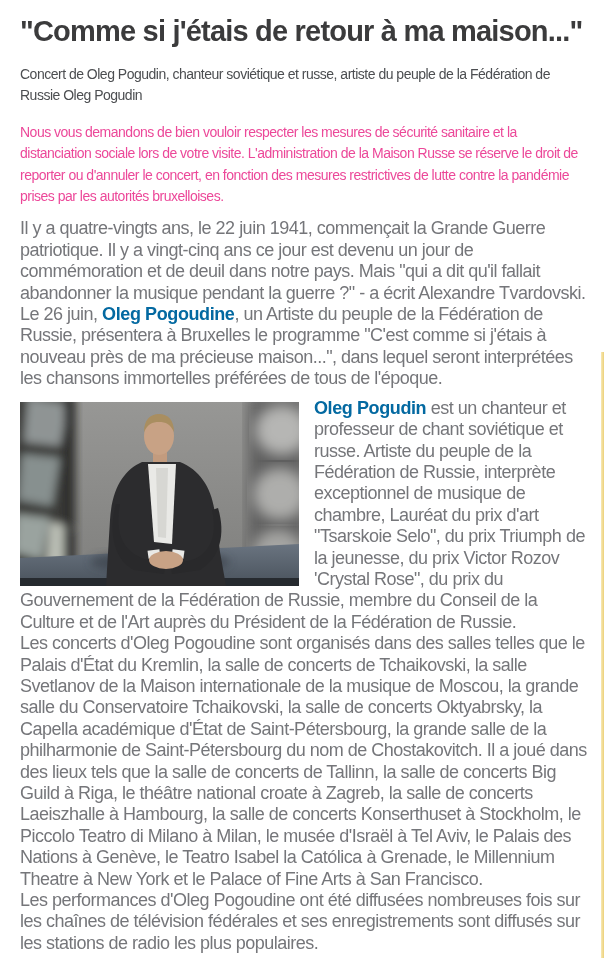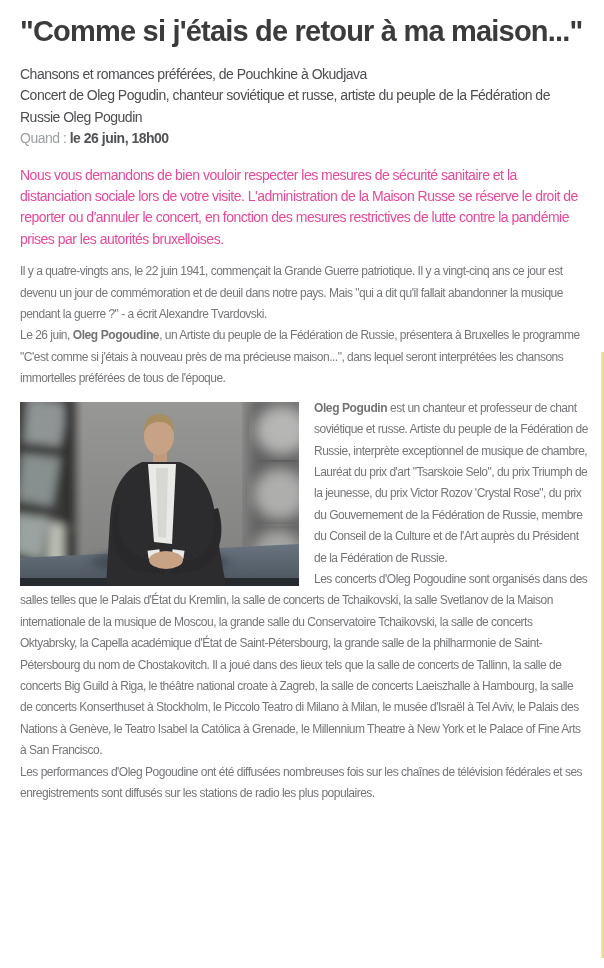--- a/index.html
+++ b/index.html
@@ -23,24 +23,24 @@
   .meta .lbl { color:#9ba0a4; font-weight:400; }
   .meta .val { color:#4f5256; font-weight:700; }
 
   .alert {
     margin:15px 0 11px 0;
     font-size:14px; line-height:21.4px; letter-spacing:-0.5px;
     color:#ec4899;
   }
 
   p.rich {
-    font-size:12px; line-height:21.4px; letter-spacing:-0.5px;
+    font-size:18px; line-height:21.4px; letter-spacing:-0.5px;
     color:#75767a; white-space:pre-line; margin:0;
   }
-  p.rich .b { font-weight:700; color:#737373; letter-spacing:-0.4px; }
+  p.rich .b { font-weight:700; color:#0369a1; letter-spacing:-0.4px; }
   #paragraph-history { margin-bottom:5px; }
 
   .photo-block { margin-top:8px; }
   .photo {
     float:left; width:279px; height:184px;
     margin:4px 15px 4px 0; background:#8d8d8d; overflow:hidden;
   }
   .photo svg { display:block; }
 
   .scroll-accent {
@@ -49,23 +49,21 @@
   }
 </style>
 </head>
 <body>
 
 <div class="page">
 
   <h1 class="title">"Comme si j'étais de retour à ma maison..."</h1>
 
   <div class="meta">
-    <p>Chansons et romances préférées, de Pouchkine à Okudjava</p>
     <p>Concert de Oleg Pogudin, chanteur soviétique et russe, artiste du peuple de la Fédération de Russie Oleg Pogudin</p>
-    <p><span class="lbl">Quand :</span> <span class="val">le 26 juin, 18h00</span></p>
   </div>
 
   <p class="alert">Nous vous demandons de bien vouloir respecter les mesures de sécurité sanitaire et la distanciation sociale lors de votre visite. L'administration de la Maison Russe se réserve le droit de reporter ou d'annuler le concert, en fonction des mesures restrictives de lutte contre la pandémie prises par les autorités bruxelloises.</p>
 
   <p class="rich" id="paragraph-history"><span>Il y a quatre-vingts ans, le 22 juin 1941, commençait la Grande Guerre patriotique. Il y a vingt-cinq ans ce jour est devenu un jour de commémoration et de deuil dans notre pays. Mais "qui a dit qu'il fallait abandonner la musique pendant la guerre ?" - a écrit Alexandre Tvardovski.
 Le 26 juin, </span><span class="b">Oleg Pogoudine</span><span>, un Artiste du peuple de la Fédération de Russie, présentera à Bruxelles le programme "C'est comme si j'étais à nouveau près de ma précieuse maison...", dans lequel seront interprétées les chansons immortelles préférées de tous de l'époque.</span></p>
 
   <div class="photo-block">
     <div class="photo" title="Portrait d'Oleg Pogudin, chanteur en costume sombre et chemise blanche">
       <svg width="279" height="184" viewBox="0 0 279 184" xmlns="http://www.w3.org/2000/svg">

